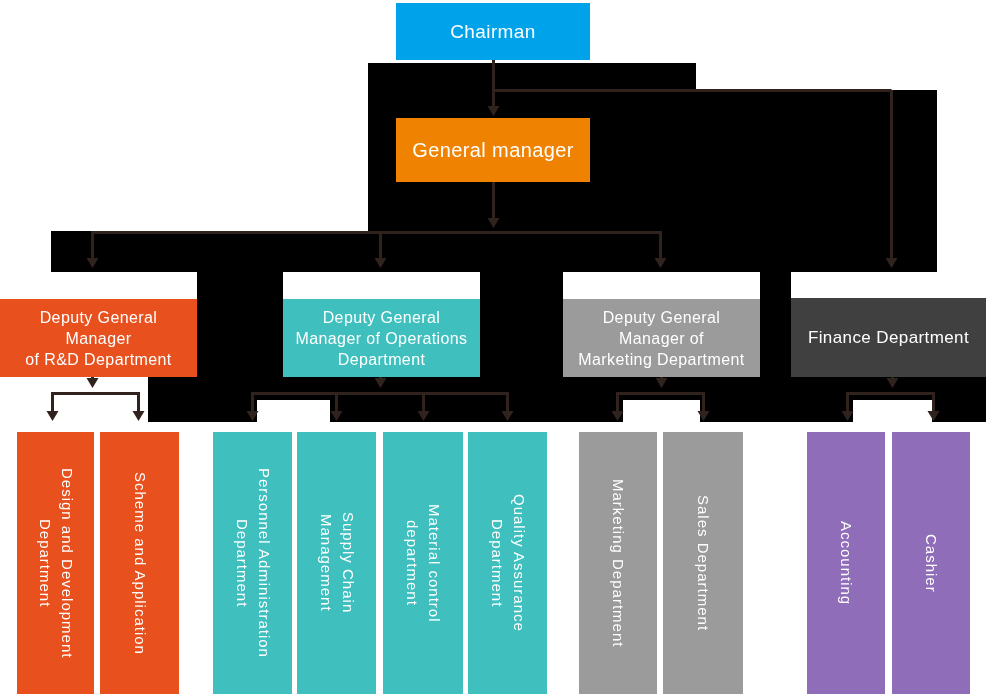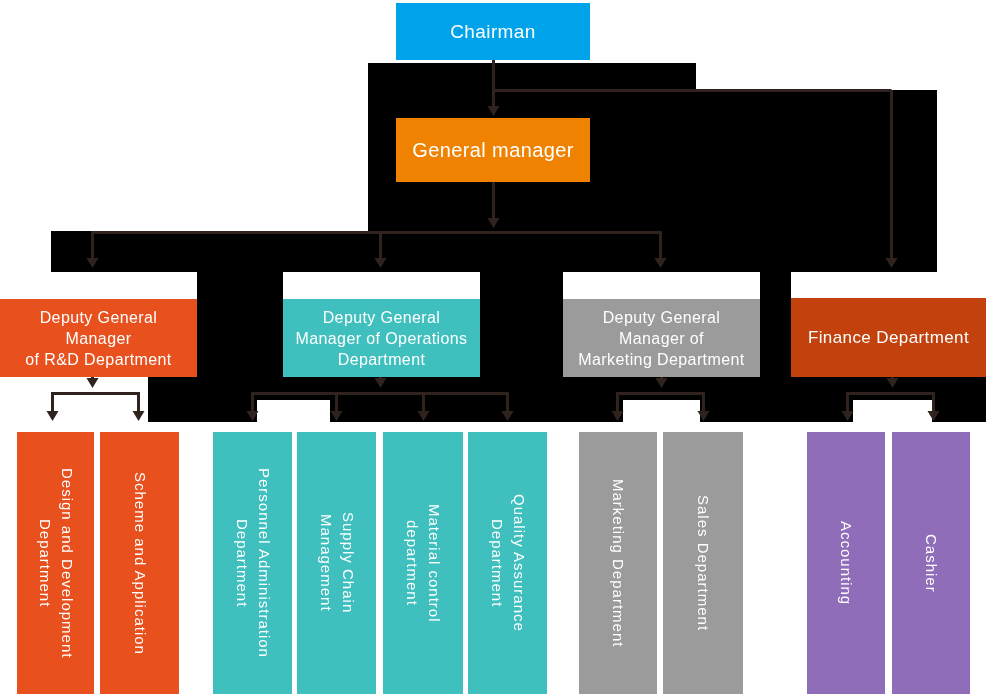--- a/index.html
+++ b/index.html
@@ -103,21 +103,21 @@
 
   <div class="node lvl2" style="left: 0px; top: 272px; width: 197px; height: 78px; background: rgb(232, 81, 30);">Deputy General
 Manager
 of R&amp;D Department</div>
   <div class="node lvl2" style="left: 283px; top: 272px; width: 197px; height: 78px; background: rgb(63, 192, 191);">Deputy General
 Manager of Operations
 Department</div>
   <div class="node lvl2" style="left: 563px; top: 272px; width: 197px; height: 78px; background: rgb(155, 155, 155);">Deputy General
 Manager of
 Marketing Department</div>
-  <div class="node lvl2 fin" style="left: 791px; top: 271px; width: 195px; height: 79px; background: #c2410c;">Finance Department</div>
+  <div class="node lvl2 fin" style="left: 791px; top: 271px; width: 195px; height: 79px; background: #404040;">Finance Department</div>
 
   <div class="node vnode" style="left: 17px; top: 432px; width: 77px; height: 262px; background: rgb(232, 81, 30);">Design and Development
 Department</div>
   <div class="node vnode" style="left: 100px; top: 432px; width: 79px; height: 262px; background: rgb(232, 81, 30);">Scheme and Application</div>
   <div class="node vnode" style="left: 213px; top: 432px; width: 79px; height: 262px; background: rgb(63, 192, 191);">Personnel Administration
 Department</div>
   <div class="node vnode" style="left: 297px; top: 432px; width: 79px; height: 262px; background: rgb(63, 192, 191);">Supply Chain
 Management</div>
   <div class="node vnode" style="left: 383px; top: 432px; width: 80px; height: 262px; background: rgb(63, 192, 191);">Material control
 department</div>

